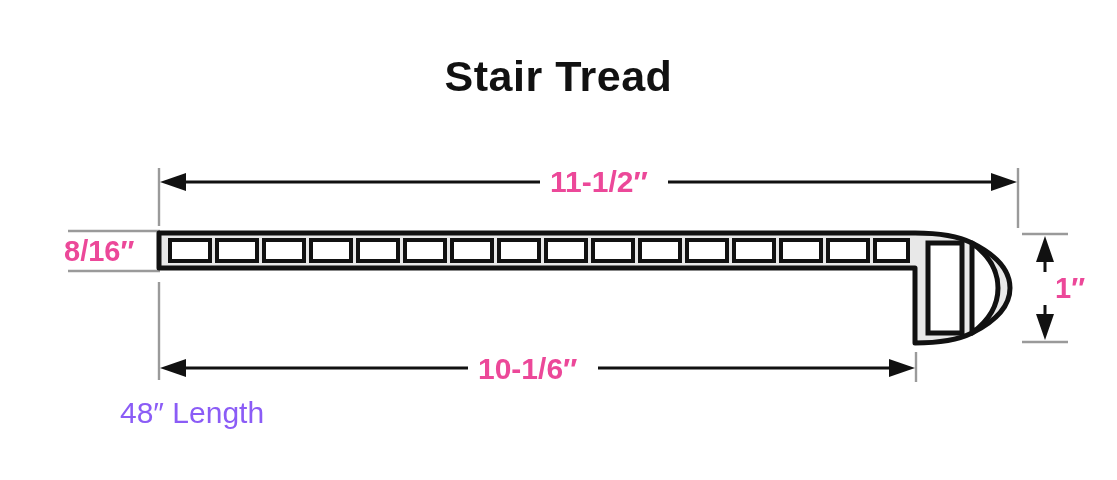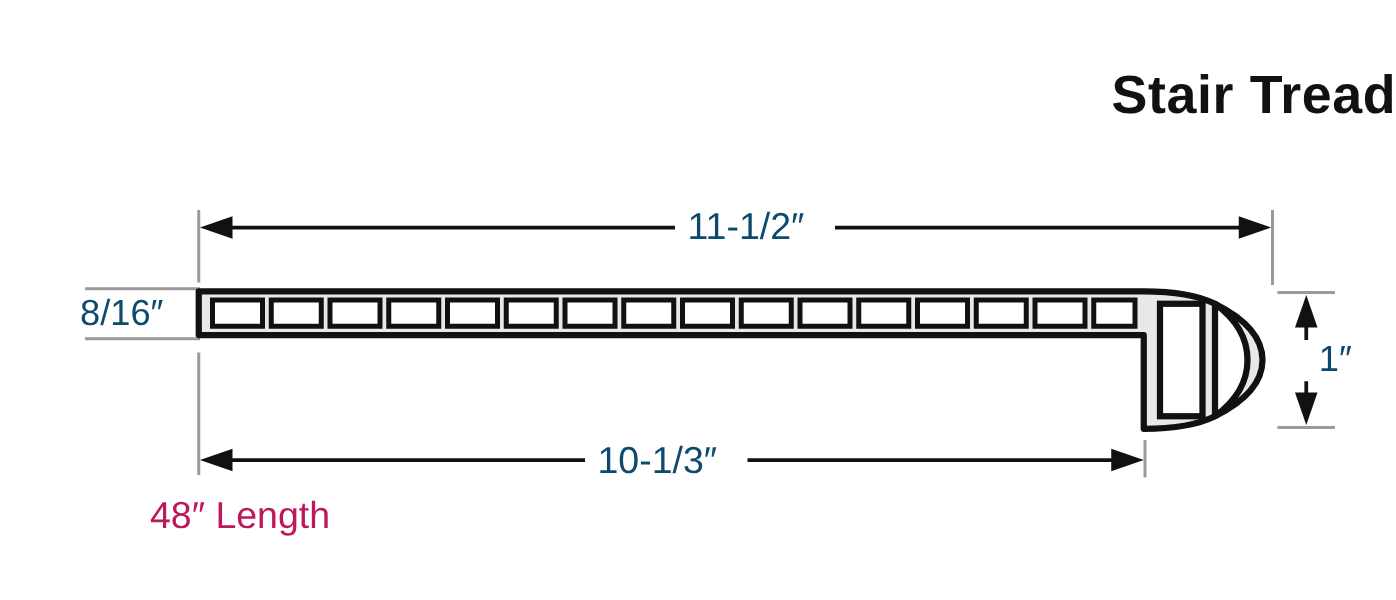--- a/index.html
+++ b/index.html
@@ -16,31 +16,31 @@
     width: 1117px;
     height: 480px;
     background: #ffffff;
     overflow: hidden;
   }
   #title {
     position: absolute;
     left: 0;
     top: 52px;
     width: 1117px;
-    text-align: right;
+    text-align: center;
     font-size: 43px;
     font-weight: bold;
     letter-spacing: 0.5px;
     color: #111111;
   }
   .dim-label {
     position: absolute;
     font-size: 30px;
-    font-weight: 400;
-    color: #0c4a6e;
+    font-weight: 700;
+    color: #ec4899;
     white-space: nowrap;
     background: #ffffff;
   }
   #label-top {
     left: 540px;
     top: 165px;
     padding: 0 10px;
   }
   #label-bottom {
     left: 468px;
@@ -55,21 +55,21 @@
   #label-right {
     left: 1055px;
     top: 272px;
     font-size: 29px;
   }
   #label-length {
     position: absolute;
     left: 120px;
     top: 396px;
     font-size: 30px;
-    color: #be185d;
+    color: #8b5cf6;
     white-space: nowrap;
   }
   #drawing {
     position: absolute;
     left: 0;
     top: 0;
   }
 </style>
 </head>
 <body>
@@ -153,21 +153,21 @@
 
       <path fill="#ffffff" stroke="#111111" stroke-width="5" stroke-linejoin="round" d="M 972,243
                Q 998,262 998,288
                Q 998,314 972,333
                Z"></path>
     </g>
   </svg>
 
   <div class="dim-label" id="label-top">11-1/2″</div>
 
-  <div class="dim-label" id="label-bottom">10-1/3″</div>
+  <div class="dim-label" id="label-bottom">10-1/6″</div>
 
   <div class="dim-label" id="label-left">8/16″</div>
 
   <div class="dim-label" id="label-right">1″</div>
 
   <div id="label-length">48″ Length</div>
 
 </div>
 
 </body></html>

